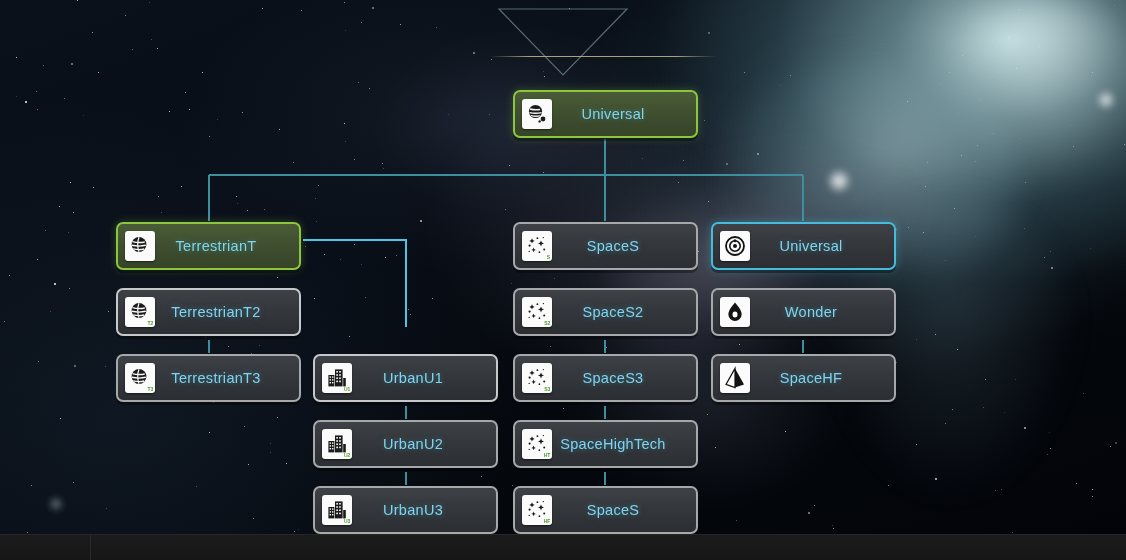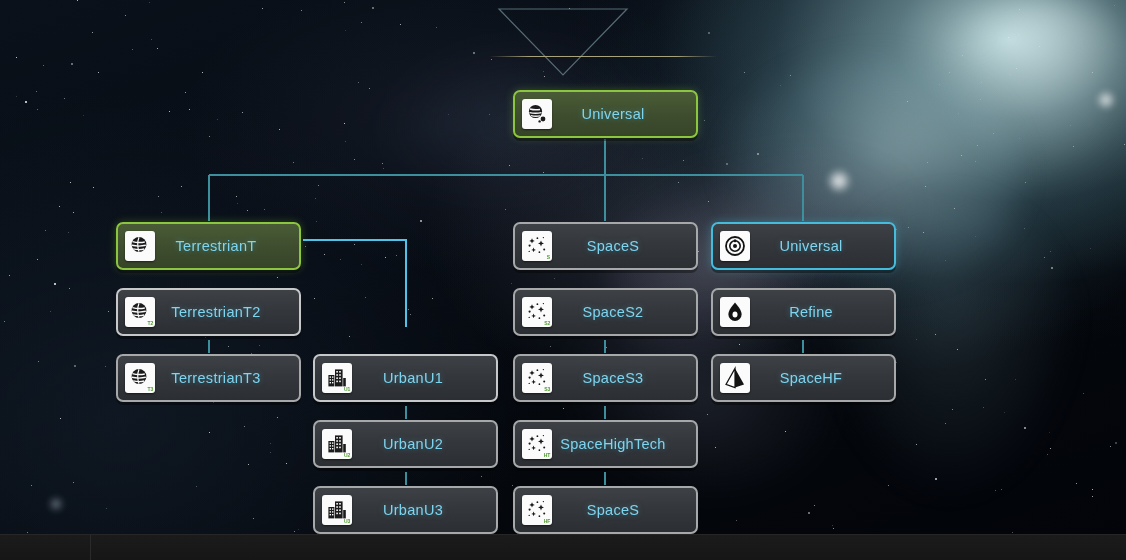--- a/index.html
+++ b/index.html
@@ -645,21 +645,21 @@
         </div>
         <div class="lbl">Universal</div>
       </div>
       <div class="node " style="left: 711px; top: 288px;">
         <div class="ic">
           <svg width="24" height="24" viewBox="0 0 24 24">
         <path d="M12 2.6 C7.4 8.2 5.4 11.2 5.4 14.4 a6.6 6.6 0 0 0 13.2 0 C18.6 11.2 16.6 8.2 12 2.6z" fill="#131313"></path>
         <ellipse cx="12" cy="14.4" rx="2.5" ry="3" fill="#fdfdfd"></ellipse>
           </svg>
         </div>
-        <div class="lbl">Refine</div>
+        <div class="lbl">Wonder</div>
       </div>
       <div class="node " style="left: 711px; top: 354px;">
         <div class="ic">
           <svg width="24" height="24" viewBox="0 0 24 24">
         <path d="M12 2.4 L21 18.4 L12 21.6 z" fill="#131313"></path>
         <path d="M12 2.4 L3 18.4 L12 21.6 z" fill="#fdfdfd" stroke="#131313" stroke-width="1.2"></path>
           </svg>
         </div>
         <div class="lbl">SpaceHF</div>
       </div>

